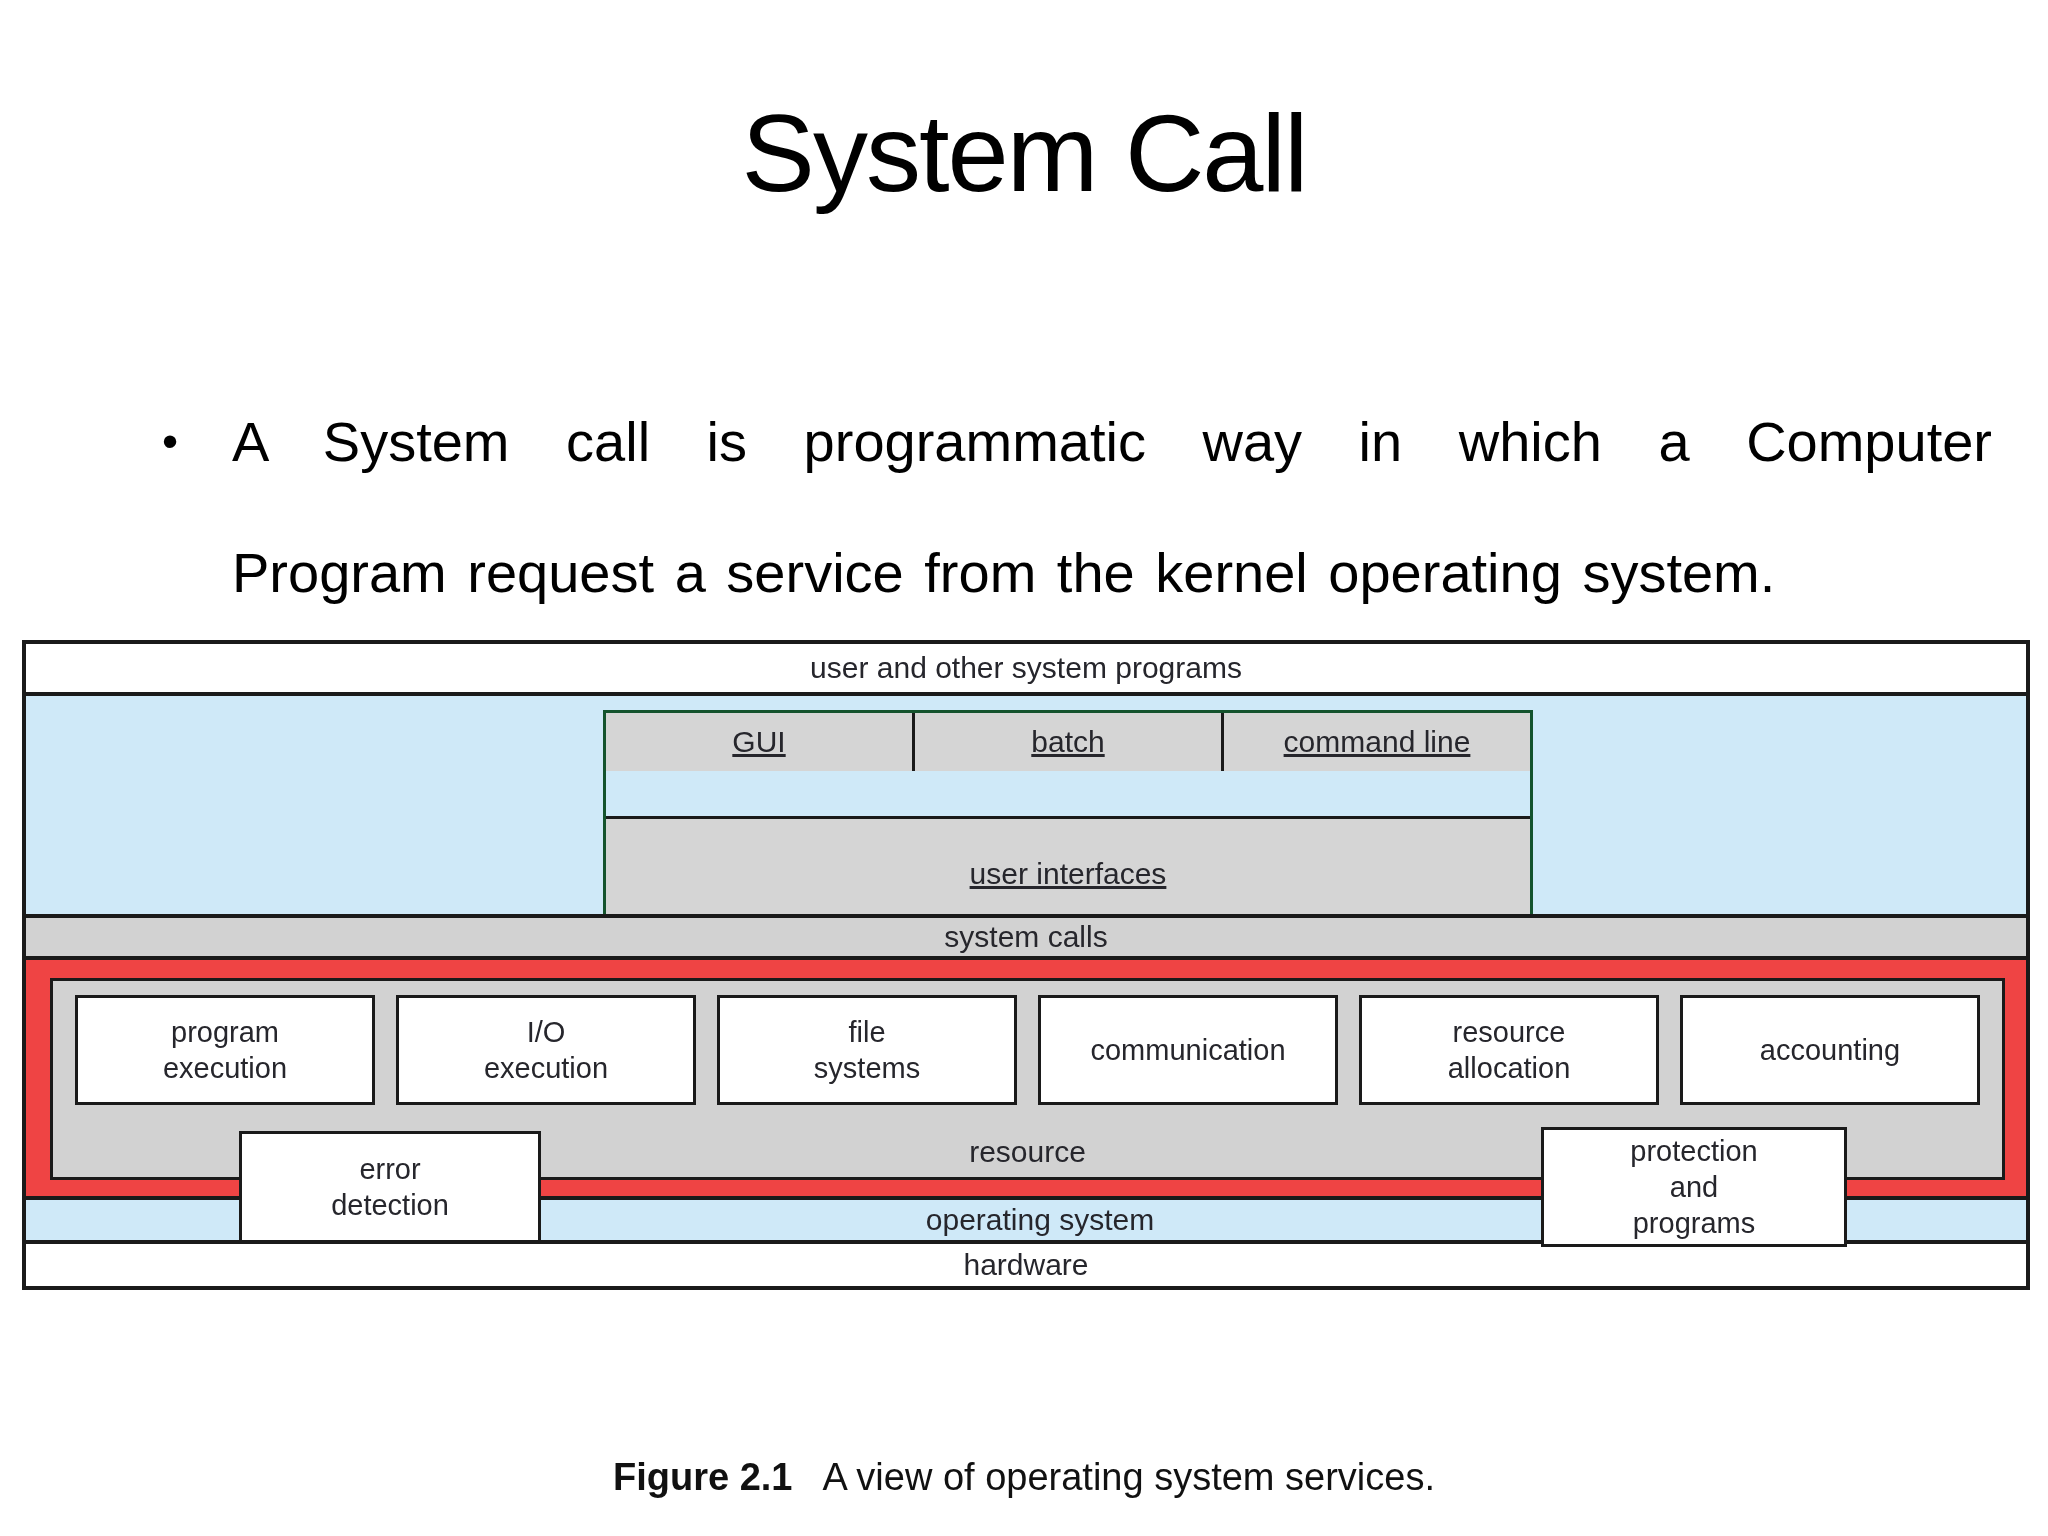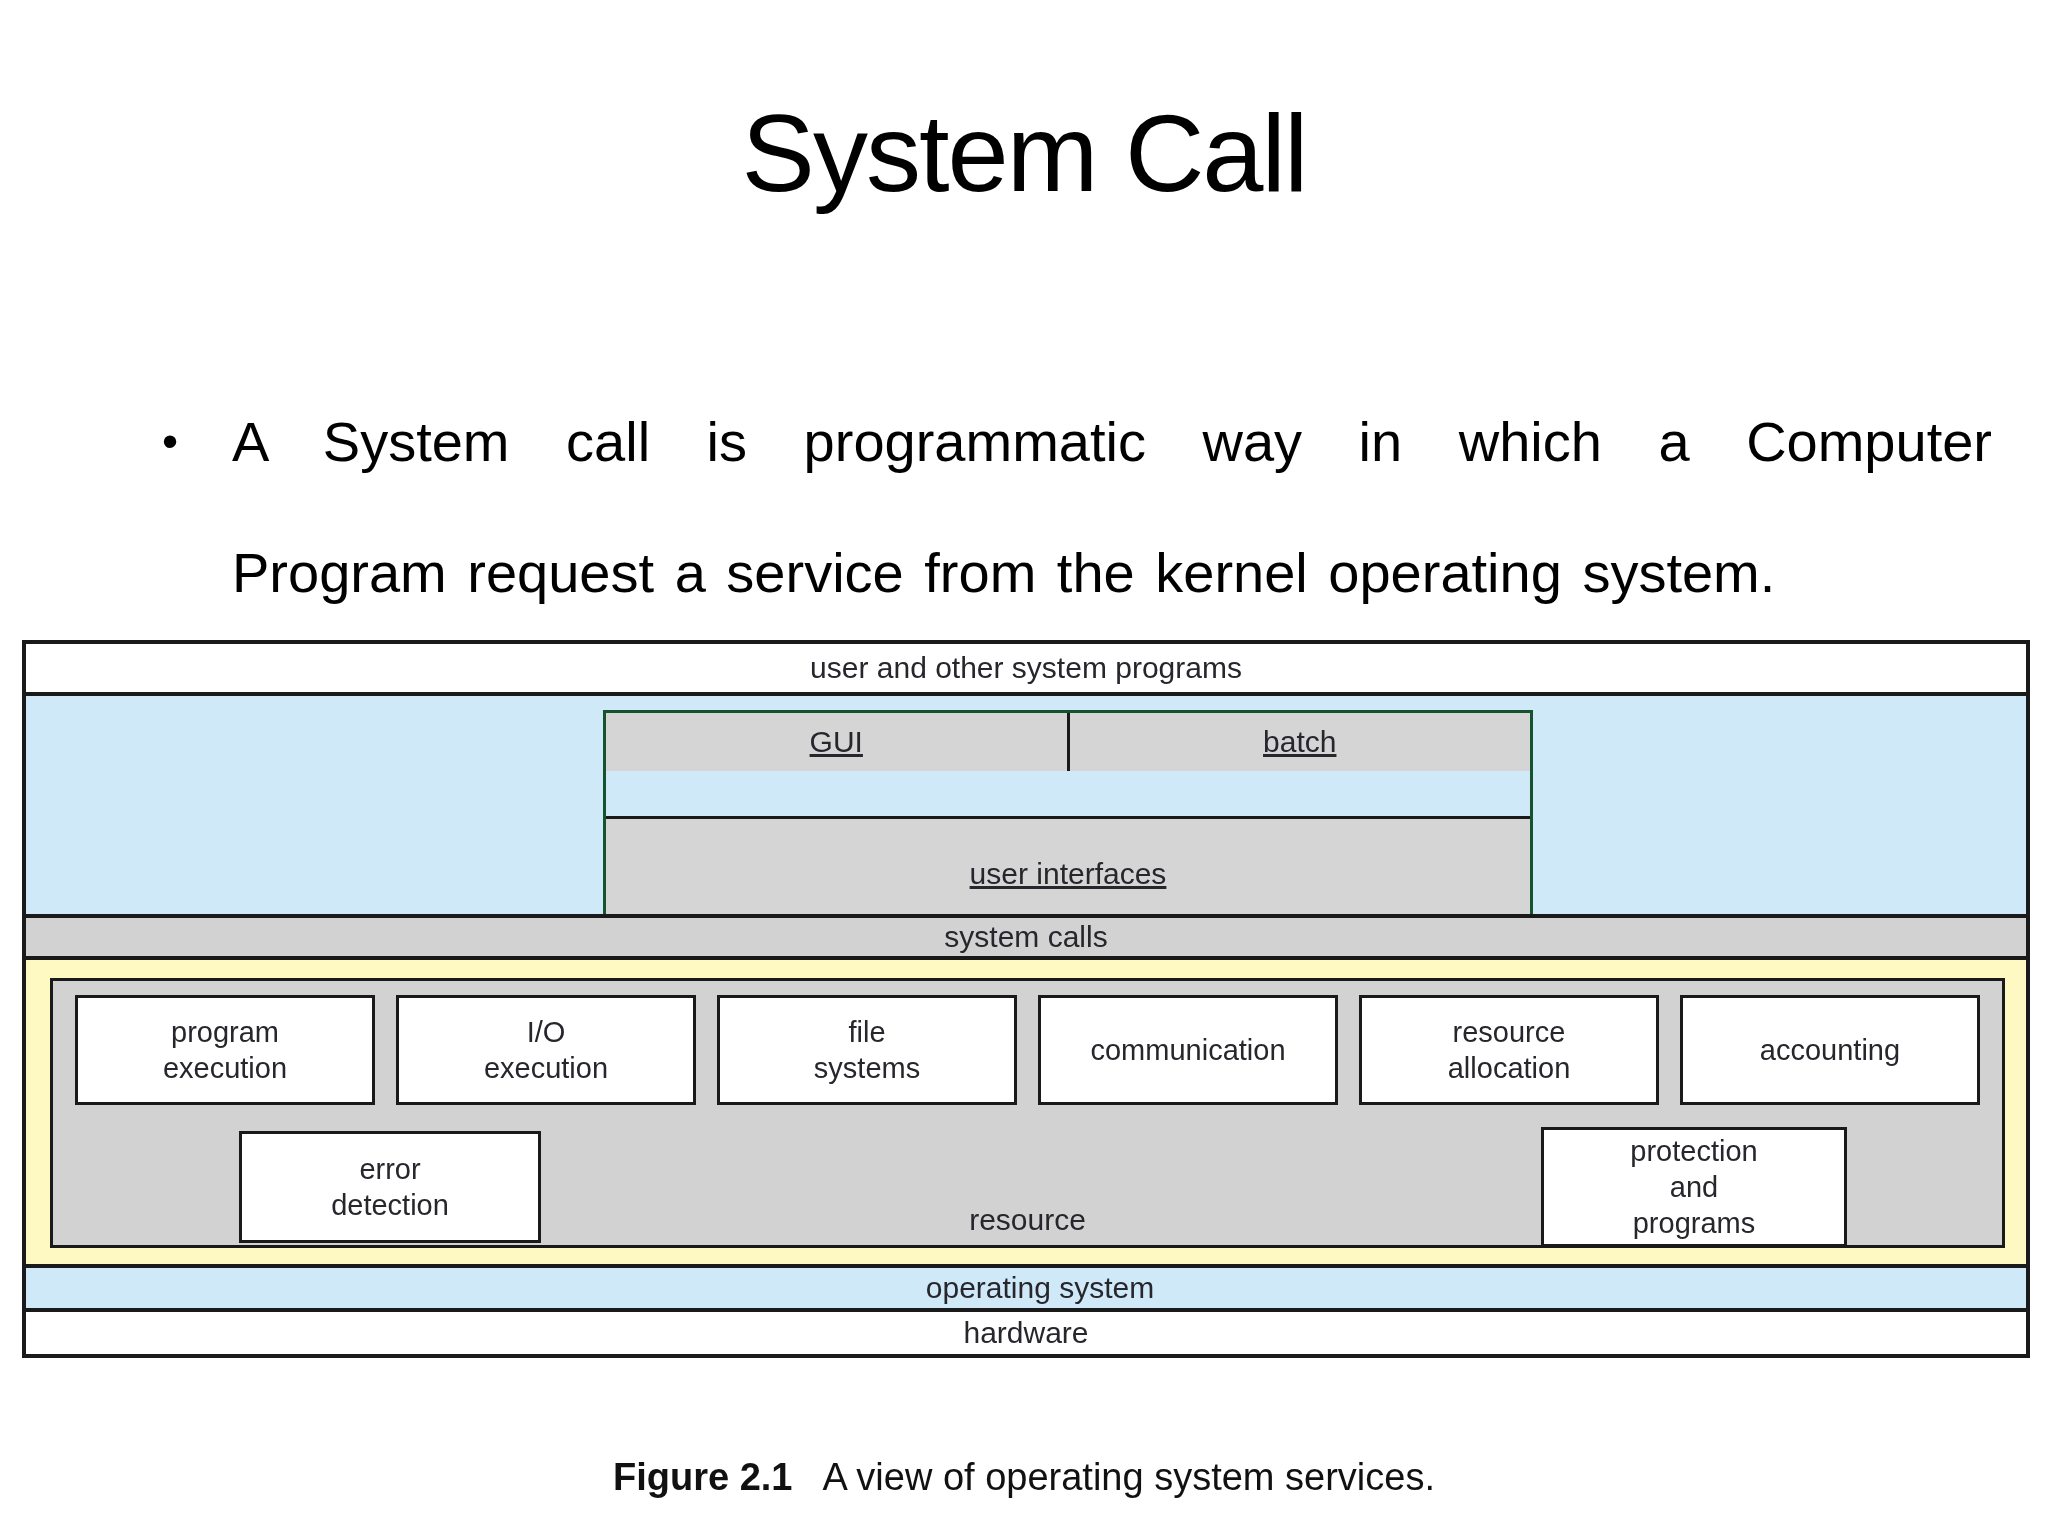--- a/index.html
+++ b/index.html
@@ -71,21 +71,21 @@
     height: 100%;
     display: flex;
     align-items: center;
     justify-content: center;
     font-size: 30px;
     color: #26262c;
   }
   .band-user-programs { height: 48px; background: #ffffff; }
   .band-ui            { height: 222px; background: #cfe9f8; }
   .band-syscalls      { height: 42px;  background: #d2d2d2; }
-  .band-services      { height: 308px; background: #fef9c3; position: relative; }
+  .band-services      { height: 240px; background: #ef4444; position: relative; }
   .band-os            { height: 44px;  background: #cfe9f8; padding-left: 28px; }
   .band-hw            { height: 46px;  background: #ffffff; }
 
   
   .ui-table {
     margin: 14px 0 0 577px;
     width: 930px;
     box-sizing: border-box;
     border: 3px solid #14532d;
     text-decoration: underline;
@@ -185,20 +185,21 @@
 
     <div class="band band-user-programs">
       <div class="band-label">user and other system programs</div>
     </div>
 
     <div class="band band-ui">
       <div class="ui-table">
         <div class="ui-row1">
           <div class="ui-cell">GUI</div>
           <div class="ui-cell">batch</div>
+          <div class="ui-cell">command line</div>
         </div>
         <div class="ui-row2">user interfaces</div>
       </div>
     </div>
 
     <div class="band band-syscalls">
       <div class="band-label">system calls</div>
     </div>
 
     <div class="band band-services">

